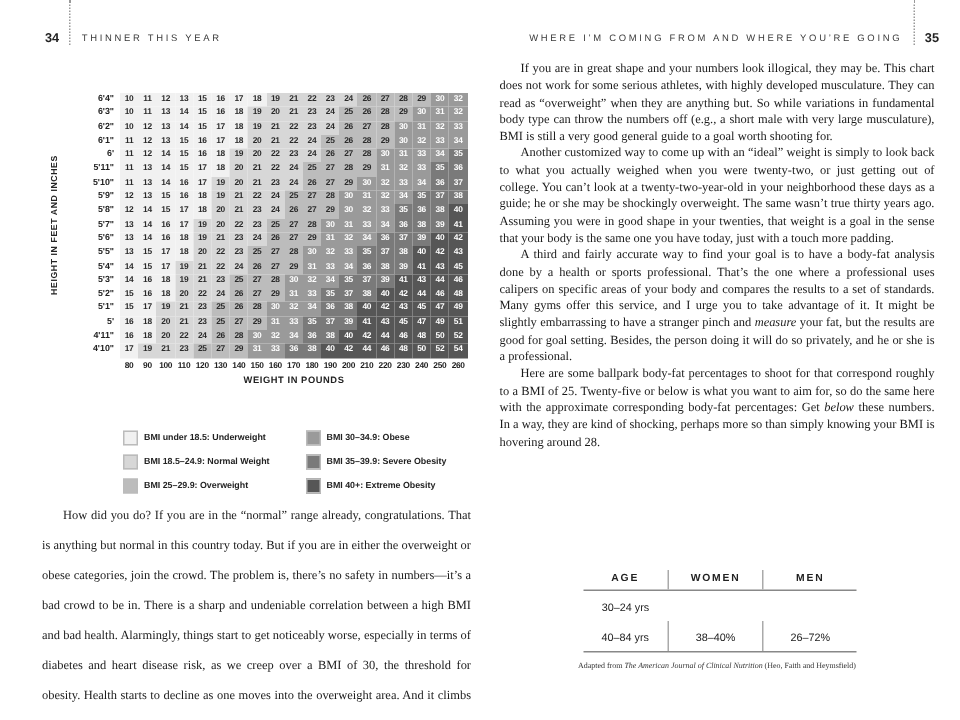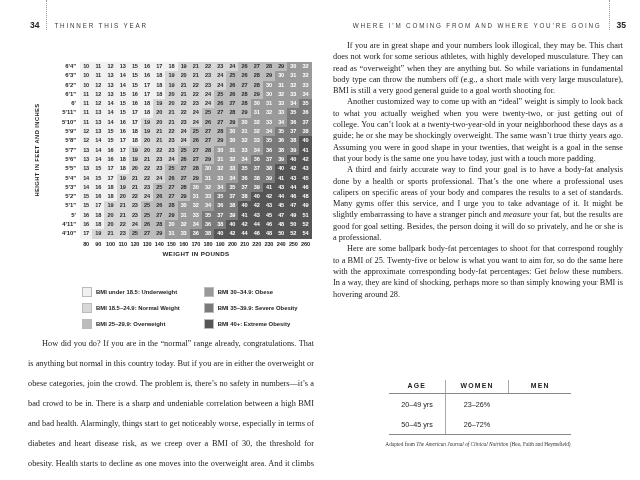--- a/index.html
+++ b/index.html
@@ -565,24 +565,24 @@
     </div>
 
   <div id="bf-table">
     <div class="bf-row bf-head" id="bf-head">
         <span class="bf-cell c0">AGE</span>
         <span class="bf-cell c1">WOMEN</span>
         <span class="bf-cell c2">MEN</span>
       </div>
     <div class="bf-body" id="bf-body">
         <div class="bf-row">
-          <span class="bf-cell c0">20–49 yrs</span>
-          <span class="bf-cell c2">23–26%</span>
+          <span class="bf-cell c0">30–24 yrs</span>
         </div>
         <div class="bf-row">
-          <span class="bf-cell c0">50–45 yrs</span>
+          <span class="bf-cell c0">40–84 yrs</span>
+          <span class="bf-cell c1">38–40%</span>
           <span class="bf-cell c2">26–72%</span>
         </div>
       </div>
   </div>
   <div id="bf-attribution"><span>Adapted from </span><em>The American Journal of Clinical Nutrition</em><span> (Heo, Faith and Heymsfield)</span></div>
 
 </div>
 
 </body></html>

